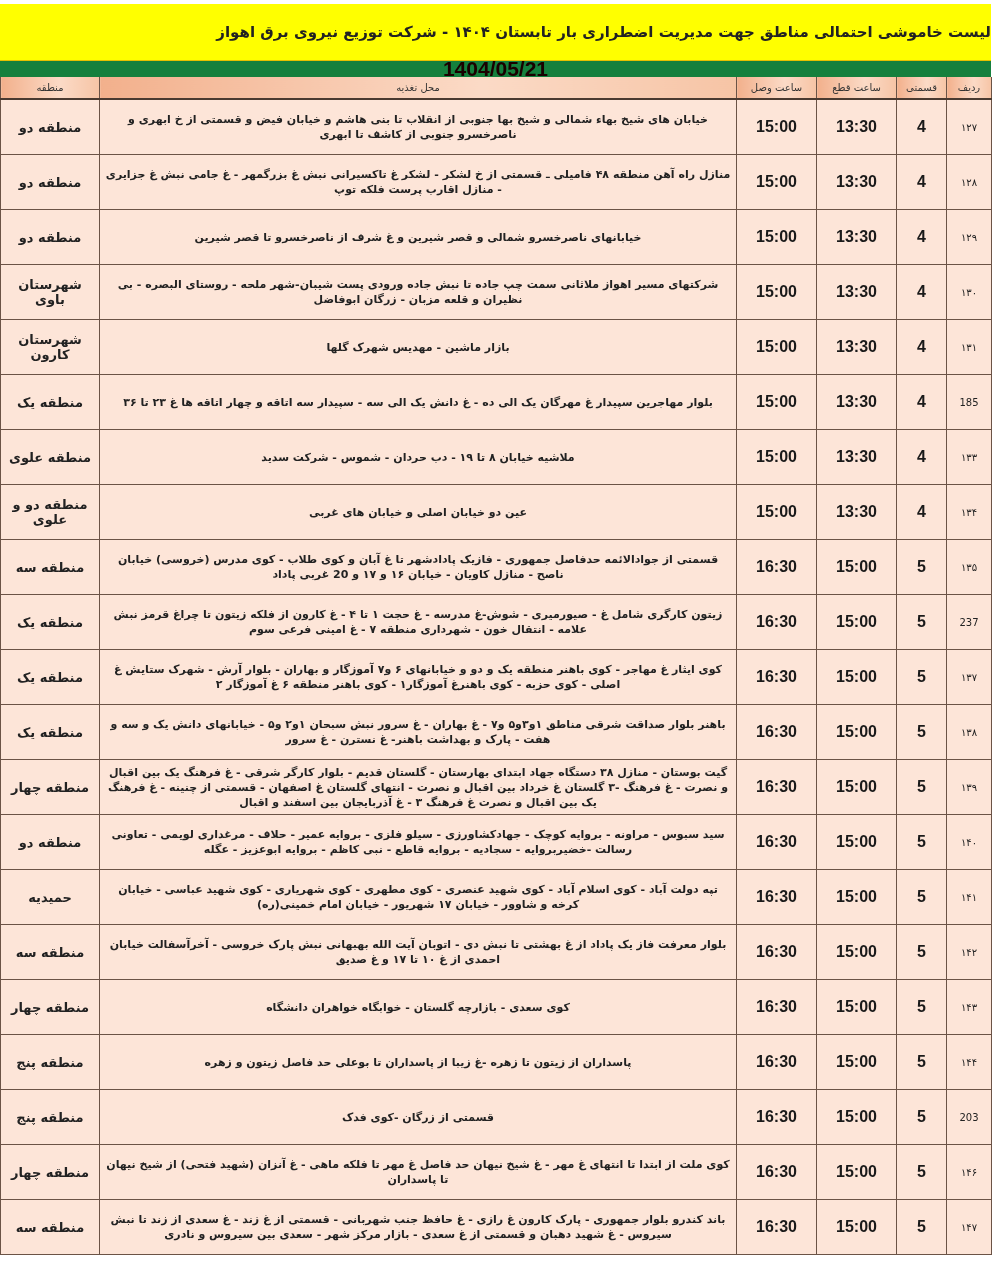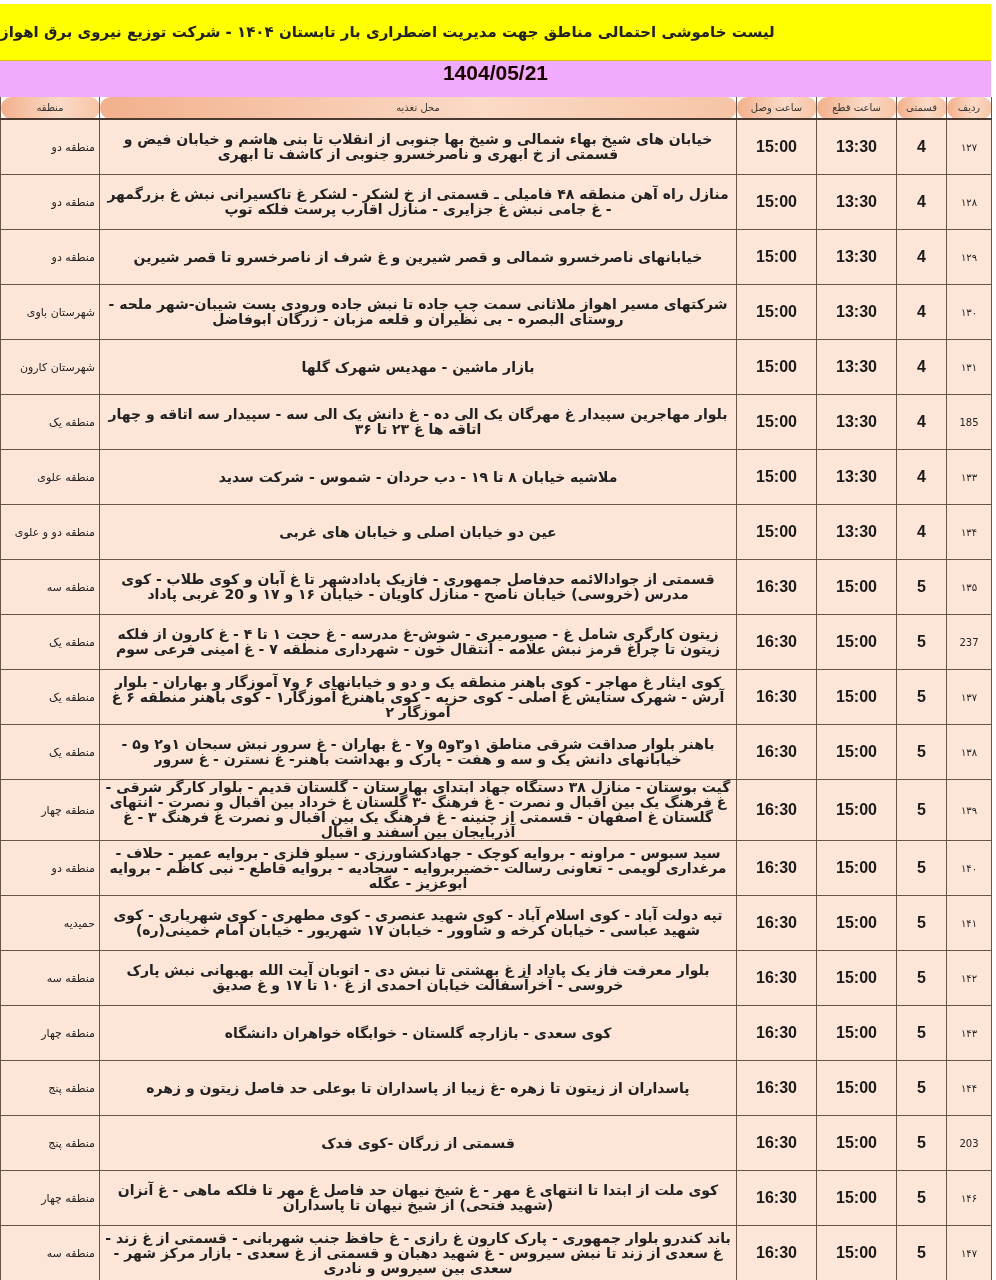--- a/index.html
+++ b/index.html
@@ -1,41 +1,41 @@
 <!DOCTYPE html>
 <html><head>
 <meta charset="utf-8">
 <style>
   html, body { margin: 0; padding: 0; background: #ffffff; }
   body { width: 996px; height: 1280px; overflow: hidden; position: relative; font-family: "DejaVu Sans", sans-serif; }
   .sheet { position: absolute; left: 0; top: 4px; width: 991px; }
   .title-bar {
-    height: 56px; background: #ffff00; display: flex; align-items: center; justify-content: flex-start;
+    height: 56px; background: #ffff00; display: flex; align-items: center; justify-content: flex-end;
     border-bottom: 1px solid #e6c000;
   }
   .title-bar span { font-family: "DejaVu Sans", sans-serif; font-weight: bold; font-size: 15px; color: #222; direction: rtl; }
   .date-bar {
-    height: 36px; background: #f0abfc; display: flex; justify-content: center;
+    height: 16px; background: #15803d; display: flex; align-items: center; justify-content: center;
   }
   .date-bar span { font-family: "Liberation Sans", sans-serif; font-weight: bold; font-size: 21px; color: #1a0000; }
   table { border-collapse: collapse; width: 991px; table-layout: fixed; direction: rtl; }
   th {
     height: 21px; font-weight: normal; font-size: 10px; color: #333;
     background: linear-gradient(to right, #f2b08c 0%, #fbdac6 60%, #f6c4a5 100%);
     border-right: 1px solid #6b5346; border-left: 1px solid #6b5346;
-    border-bottom: 2px solid #4a3a30; padding: 0; border-radius: 11px;
+    border-bottom: 2px solid #4a3a30; padding: 0;
   }
   td {
     background: #fde5d8; border: 1px solid #6b5346; height: 54px; padding: 0 4px;
     text-align: center; vertical-align: middle;
   }
   td.num { font-size: 10px; color: #222; font-weight: normal; }
   td.blk, td.time { font-family: "Liberation Sans", sans-serif; font-weight: bold; font-size: 16px; color: #1a1a1a; }
-  td.desc { font-size: 14px; font-weight: bold; color: #222; line-height: 15px; direction: rtl; }
-  td.region { font-size: 11px; font-weight: normal; color: #222; direction: rtl; text-align: right; }
+  td.desc { font-size: 11px; font-weight: bold; color: #222; line-height: 15px; direction: rtl; }
+  td.region { font-size: 13px; font-weight: bold; color: #222; direction: rtl; }
   col.c-num { width: 45px; }
   col.c-blk { width: 50px; }
   col.c-off { width: 80px; }
   col.c-on { width: 80px; }
   col.c-desc { width: 637px; }
   col.c-reg { width: 99px; }
 </style>
 </head>
 <body>
 

